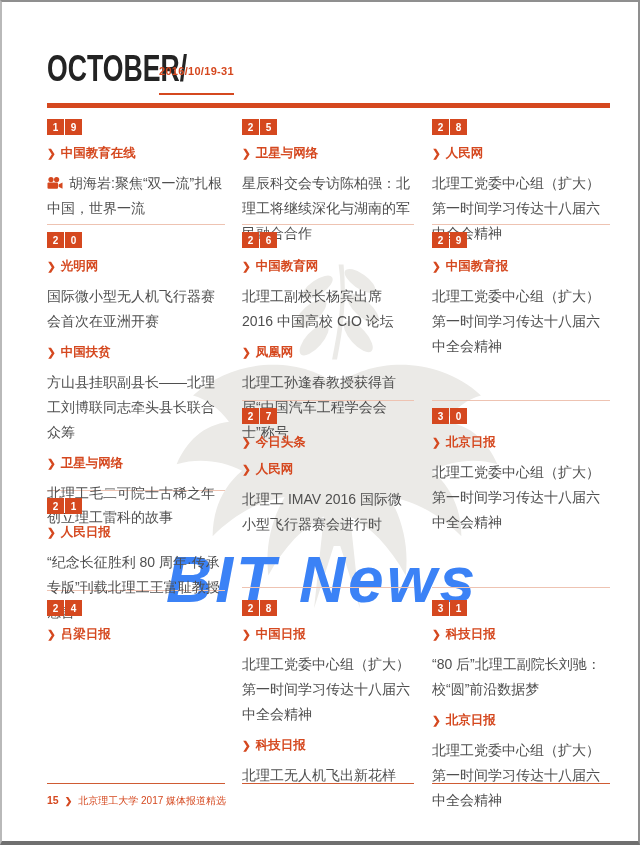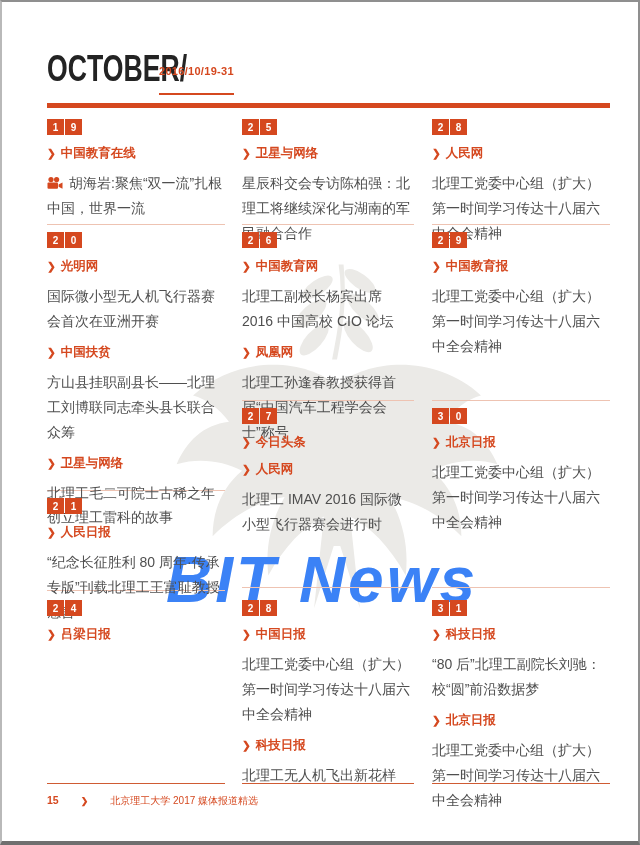--- a/index.html
+++ b/index.html
@@ -60,21 +60,21 @@
     display:flex;align-items:baseline;gap:5px;margin:10px 0 2px;
     color:var(--accent);font-weight:bold;font-size:12.5px;
   }
   .source .arrow{font-size:10.5px;}
   .headline{margin:9px 0 4px;font-size:14px;line-height:1.78;color:var(--headline);}
   .cam{display:inline-block;margin-right:6px;}
   .cam svg{fill:var(--accent);vertical-align:-1px;}
   
   .footer{
     position:absolute;left:45px;top:792px;z-index:2;
-    display:flex;gap:22px;align-items:baseline;
+    display:flex;gap:6px;align-items:baseline;
     color:var(--accent);font-size:10px;
   }
   .pnum{font-weight:bold;font-size:10.5px;}
   .footer .arrow{font-size:9px;font-weight:bold;}
 </style>
 </head>
 <body>
 
 <div class="page">
 

